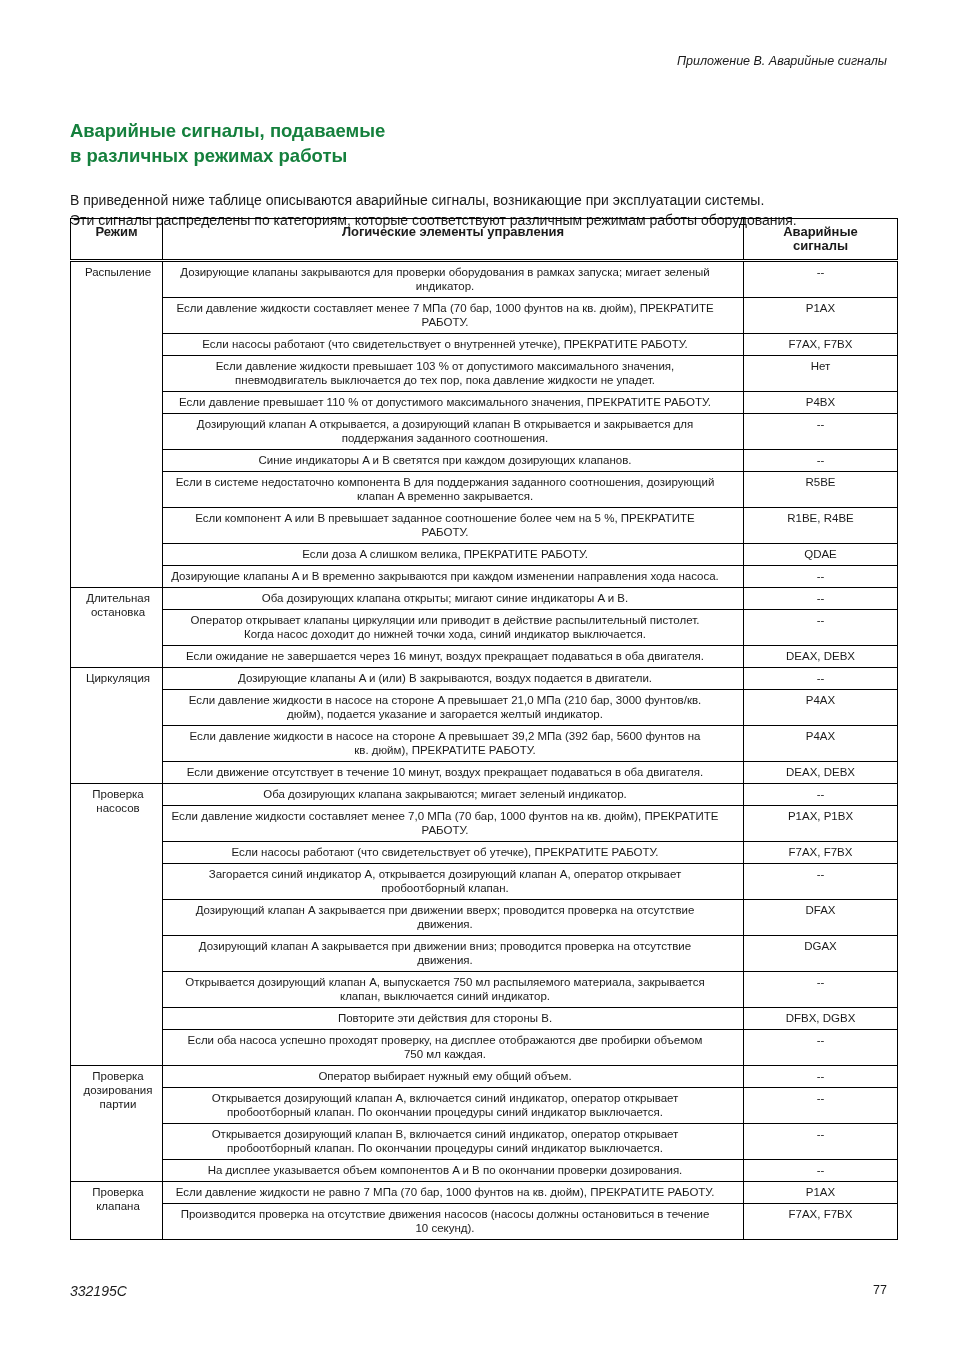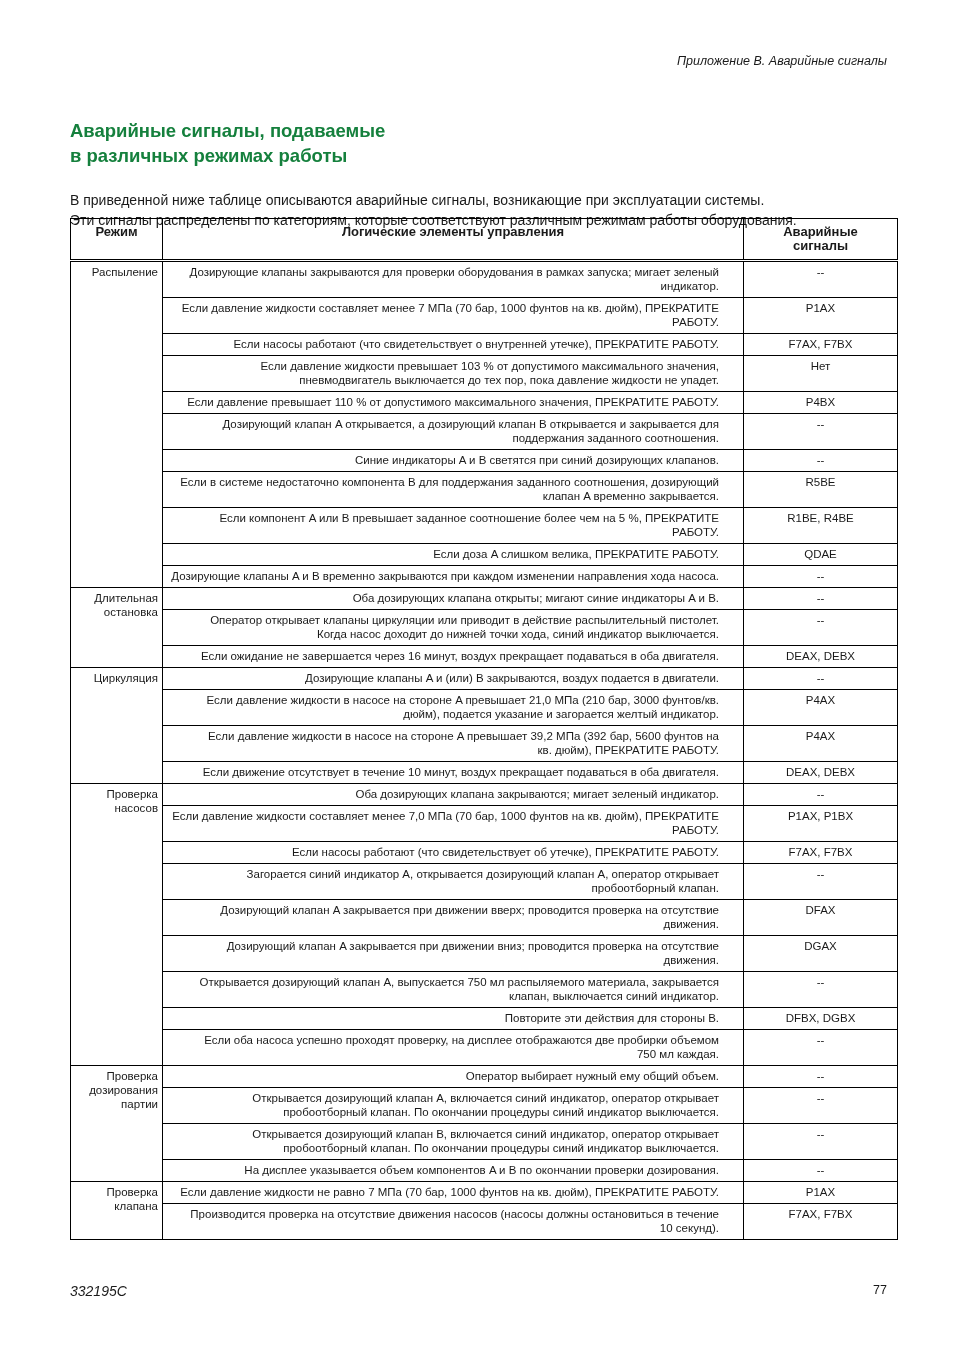--- a/index.html
+++ b/index.html
@@ -63,26 +63,26 @@
   }
   table.alarms thead th {
     border-bottom: 3px double #000000;
     font-weight: bold;
     font-size: 13px;
     text-align: center;
     padding: 6px 13px;
   }
   td.mode-cell {
     padding: 3px 4px 16px 7px;
-    text-align: right;
+    text-align: center;
     white-space: pre-line;
   }
   td.logic-cell {
     padding: 3px 24px 4px 8px;
-    text-align: right;
+    text-align: center;
     white-space: pre-line;
   }
   td.signal-cell {
     padding: 3px 4px 4px 4px;
     text-align: center;
   }
   .footer-left {
     position: absolute;
     top: 1283px;
     left: 70px;
@@ -146,21 +146,21 @@
         <tr>
           <td class="logic-cell">Если давление превышает 110 % от допустимого максимального значения, ПРЕКРАТИТЕ РАБОТУ.</td>
           <td class="signal-cell">P4BX</td>
         </tr>
         <tr>
           <td class="logic-cell">Дозирующий клапан A открывается, а дозирующий клапан B открывается и закрывается для
 поддержания заданного соотношения.</td>
           <td class="signal-cell">--</td>
         </tr>
         <tr>
-          <td class="logic-cell">Синие индикаторы A и B светятся при синий дозирующих клапанов.</td>
+          <td class="logic-cell">Синие индикаторы A и B светятся при каждом дозирующих клапанов.</td>
           <td class="signal-cell">--</td>
         </tr>
         <tr>
           <td class="logic-cell">Если в системе недостаточно компонента B для поддержания заданного соотношения, дозирующий
 клапан A временно закрывается.</td>
           <td class="signal-cell">R5BE</td>
         </tr>
         <tr>
           <td class="logic-cell">Если компонент A или B превышает заданное соотношение более чем на 5 %, ПРЕКРАТИТЕ РАБОТУ.</td>
           <td class="signal-cell">R1BE, R4BE</td>

